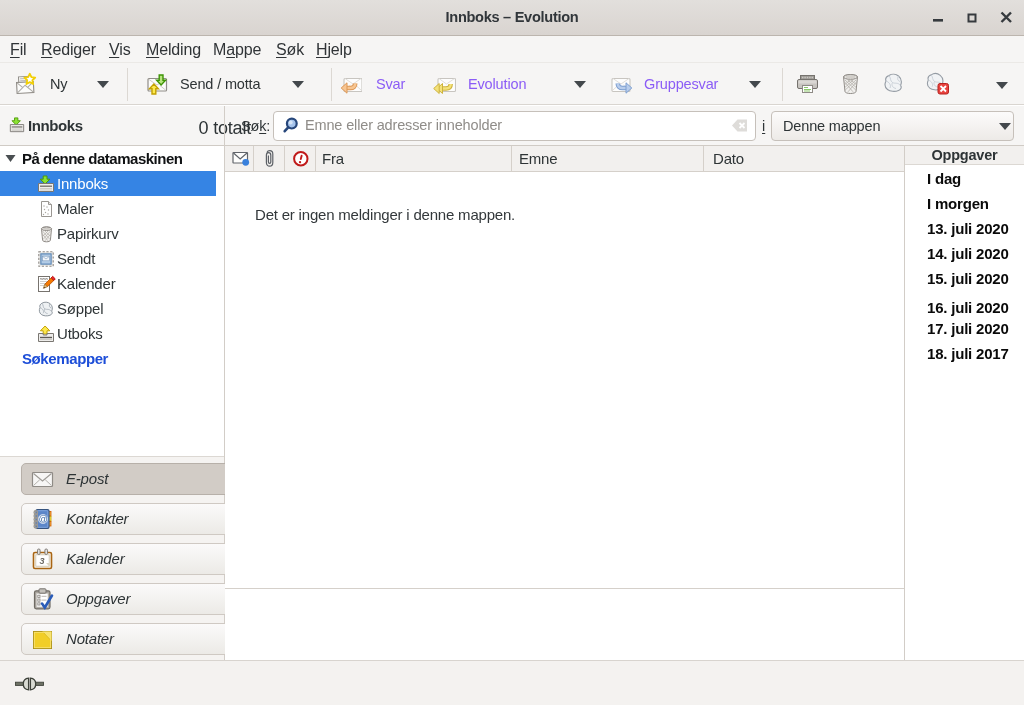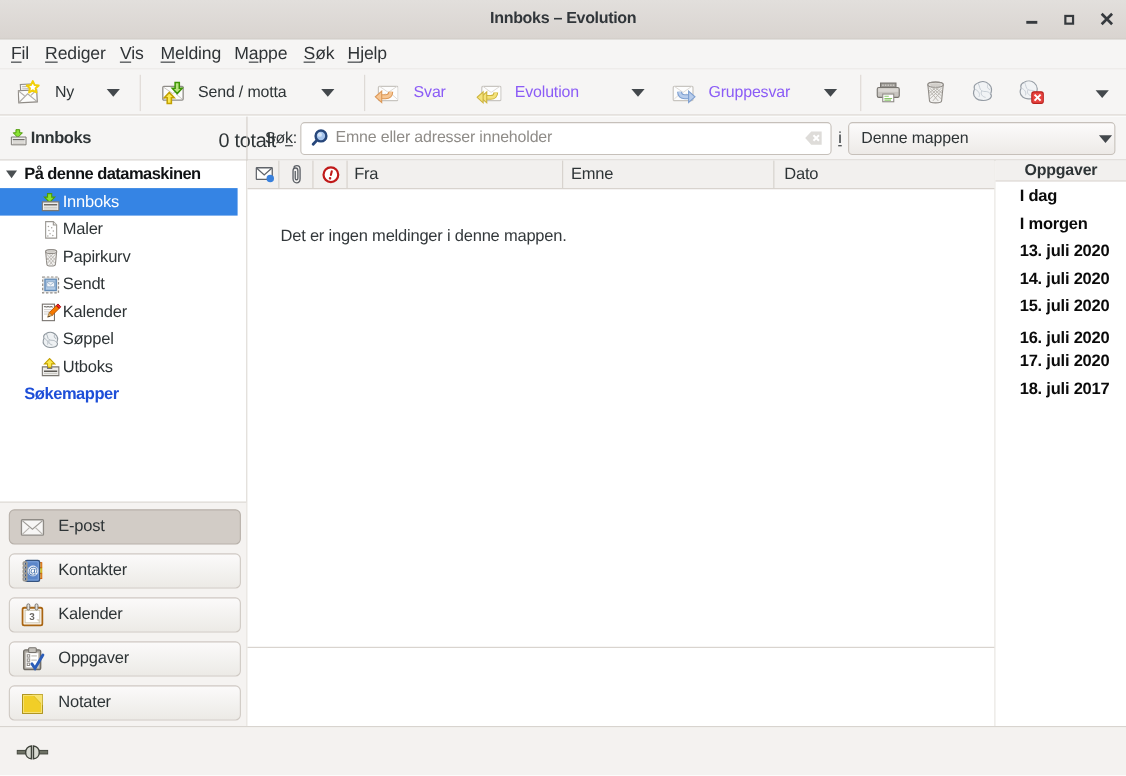--- a/index.html
+++ b/index.html
@@ -34,22 +34,22 @@
   #combo{position:absolute;left:771px;top:5px;width:241px;height:28px;
     background:linear-gradient(#fcfbfb,#edeae7);border:1px solid #c6c0ba;border-radius:4px;}
   
   #sidebar{left:0;top:146px;width:224px;height:310px;background:#ffffff;}
   #vline1{left:224px;top:106px;width:1px;height:554px;background:#d2cdc7;}
   #vline2{left:904px;top:146px;width:1px;height:514px;background:#d2cdc7;}
   .trow{position:absolute;left:0;width:216px;height:25px;}
   .trow .lbl{position:absolute;top:4px;font-size:15px;letter-spacing:-0.2px;}
   #switcher{left:0;top:456px;width:224px;height:204px;background:#f5f3f1;
     border-top:1px solid #dcd8d3;}
-  .swbtn{position:absolute;left:8px;width:209px;height:30px;border-radius:5px;
-    border:1px solid #cfc9c3;background:linear-gradient(#fbfafa,#eceae6);}
+  .swbtn{position:absolute;left:21px;width:209px;height:30px;border-radius:5px;
+    border:1px solid #cfc9c3;background:linear-gradient(#fbfafa,#eceae6);font-style:italic;}
   .swbtn.active{background:#d2ccc6;border-color:#b7b0a9;}
   .swlbl{position:absolute;left:44px;top:6px;font-size:15px;color:#2e3436;letter-spacing:-0.2px;}
   .swicon{position:absolute;left:9px;top:4px;}
   
   #main{left:225px;top:146px;width:679px;height:514px;background:#ffffff;}
   #lheader{position:absolute;left:0;top:0;width:679px;height:25px;background:#f2f0ee;
     border-bottom:1px solid #d5d0ca;}
   .hsep{position:absolute;top:0;width:1px;height:25px;background:#d5d0ca;}
   .htext{position:absolute;top:4px;font-size:15px;color:#2e3436;letter-spacing:-0.2px;}
   #emptymsg{position:absolute;left:30px;top:60px;font-size:15px;color:#33383b;letter-spacing:-0.2px;}

